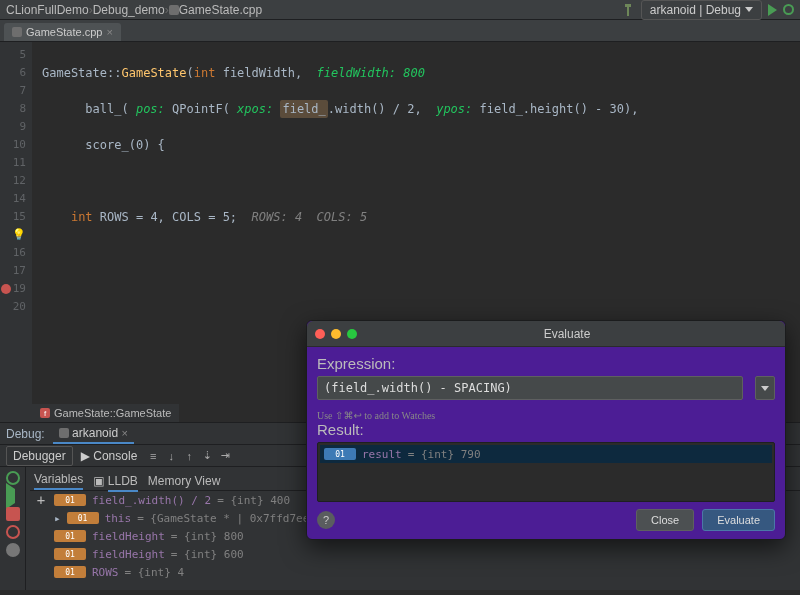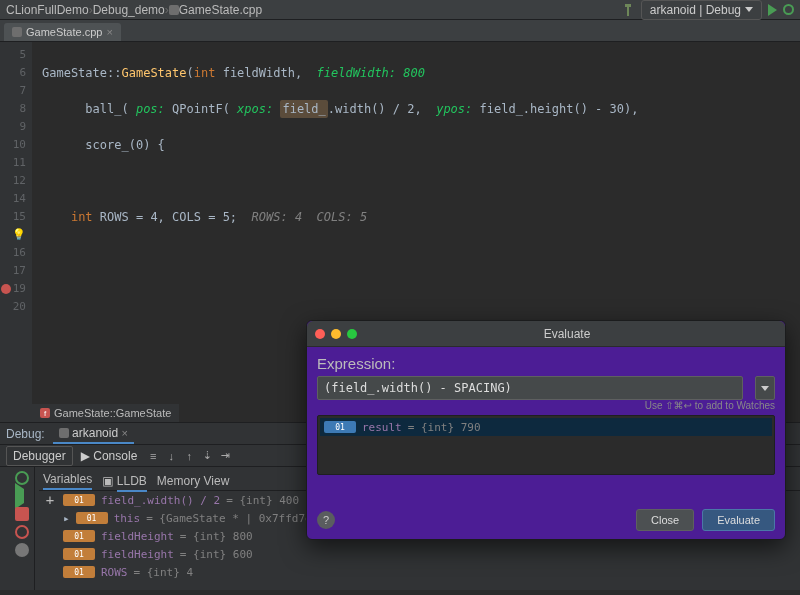--- a/index.html
+++ b/index.html
@@ -52,21 +52,21 @@
   .crumb2{ position:absolute; left:32px; bottom:0; height:18px; color:#bbb; font-size:11px; display:flex; align-items:center; gap:4px; background:#313335; padding:0 8px;}
   .crumb2 .badge{ background:#c75450; color:#fff; border-radius:2px; width:10px;height:10px; font-size:8px; display:flex;align-items:center;justify-content:center;}
 
   
   .debug { height:168px; background:#313335; border-top:1px solid #1e1f21; display:flex; flex-direction:column;}
   .dhead { height:22px; display:flex; align-items:center; gap:8px; padding:0 6px; border-bottom:1px solid #1e1f21;}
   .dtab { color:#ccc; padding:2px 6px;}
   .dtab.active{ border-bottom:2px solid #4a88c7;}
   .drow2 { height:22px; display:flex; align-items:center; gap:2px; padding:0 6px; border-bottom:1px solid #1e1f21;}
   .dicon{ width:16px;height:16px;display:flex;align-items:center;justify-content:center;color:#aaa;font-size:11px;}
-  .dcontent{ flex:1; display:flex;margin-left:9px;}
+  .dcontent{ flex:1; display:flex;}
   .sidebtns{ width:26px; background:#313335; display:flex; flex-direction:column; gap:4px; padding:4px 0; align-items:center; border-right:1px solid #1e1f21;}
   .sidebtns div{ width:14px;height:14px;}
   .sidebtns .sq{ background:#c75450; border-radius:2px;}
   .vars{ flex:1; padding:4px 0 0 4px;}
   .vhead{ height:20px; display:flex; gap:10px; align-items:center; padding-left:4px; color:#bbb; border-bottom:1px solid #1e1f21;}
   .vhead span:first-child{ border-bottom:2px solid #4a88c7; padding-bottom:2px;}
   .vrow{ height:18px; display:flex; align-items:center; gap:6px; padding-left:4px; font-family:Menlo,Consolas,monospace; font-size:11px;}
   .plus{ color:#bbb; font-size:14px; width:14px; text-align:center;}
   .vbadge{ width:32px;height:12px;background:#c27e3a;border-radius:2px;font-size:8px;color:#fff;display:flex;align-items:center;justify-content:center;}
   .vname{ color:#9876aa;}
@@ -77,21 +77,21 @@
   .modal .titlebar{ height:26px; display:flex; align-items:center; padding:0 8px; background:#3c3f41; border-bottom:1px solid #2a2b2c; border-radius:6px 6px 0 0;}
   .traffic{ display:flex; gap:6px;}
   .dot{ width:10px;height:10px;border-radius:50%;}
   .dot.r{background:#ff5f57;} .dot.y{background:#febc2e;} .dot.g{background:#28c840;}
   .modal .title{ flex:1; text-align:center; color:#ccc; font-size:12px;}
   .modal .body{ padding:8px 10px;}
   .lbl{ color:#bbb; font-size:15px; margin-bottom:4px;}
   .exprbox{ display:flex; gap:12px;}
   .exprbox input{ flex:1; background:#45494a; border:1px solid #5e6060; color:#ddd; font-family:Menlo,Consolas,monospace; font-size:12px; padding:4px 6px; border-radius:2px;}
   .drop{ width:20px; background:#45494a; border:1px solid #5e6060; border-radius:2px; display:flex;align-items:center;justify-content:center;}
-  .hint{ font-size:10px; color:#888; text-align:right; margin-top:0;}
+  .hint{ font-size:10px; color:#888; margin-top:10px;font-family:Liberation Serif, serif;}
   .resbox{ background:#2b2b2b; border:1px solid #1e1f21; height:60px; margin-top:4px; border-radius:2px; padding:2px;}
   .resrow{ background:#0d293e; height:18px; display:flex;align-items:center; gap:6px; padding:0 4px; font-family:Menlo,Consolas,monospace; font-size:11px;}
   .resrow .vbadge{ background:#3d7ab5;}
   .modal .foot{ position:absolute; bottom:8px; right:10px; left:10px; display:flex; align-items:center;}
   .qmark{ width:18px;height:18px;border-radius:50%;background:#5a5d5f;color:#ccc;display:flex;align-items:center;justify-content:center;font-size:11px;}
   .btn{ margin-left:auto; background:#4c5052; border:1px solid #5e6060; color:#ddd; padding:4px 14px; border-radius:3px; font-size:11px;}
   .btn.primary{ background:#365880; border-color:#4a78a8; margin-left:8px;}
 </style>
 </head>
 <body>
@@ -231,20 +231,21 @@
   </div>
   <div class="body">
     <div class="lbl">Expression:</div>
     <div class="exprbox">
       <input value="(field_.width() - SPACING)" style="">
       <div class="drop">
           <span class="tri-down"></span>
         </div>
     </div>
     <div class="hint">Use ⇧⌘↩ to add to Watches</div>
+    <div class="lbl">Result:</div>
     <div class="resbox">
       <div class="resrow">
         <span class="vbadge">01</span>
         <span class="vname">result</span>
         <span class="vval">= {int} 790</span>
       </div>
     </div>
   </div>
   <div class="foot">
     <div class="qmark">?</div>

